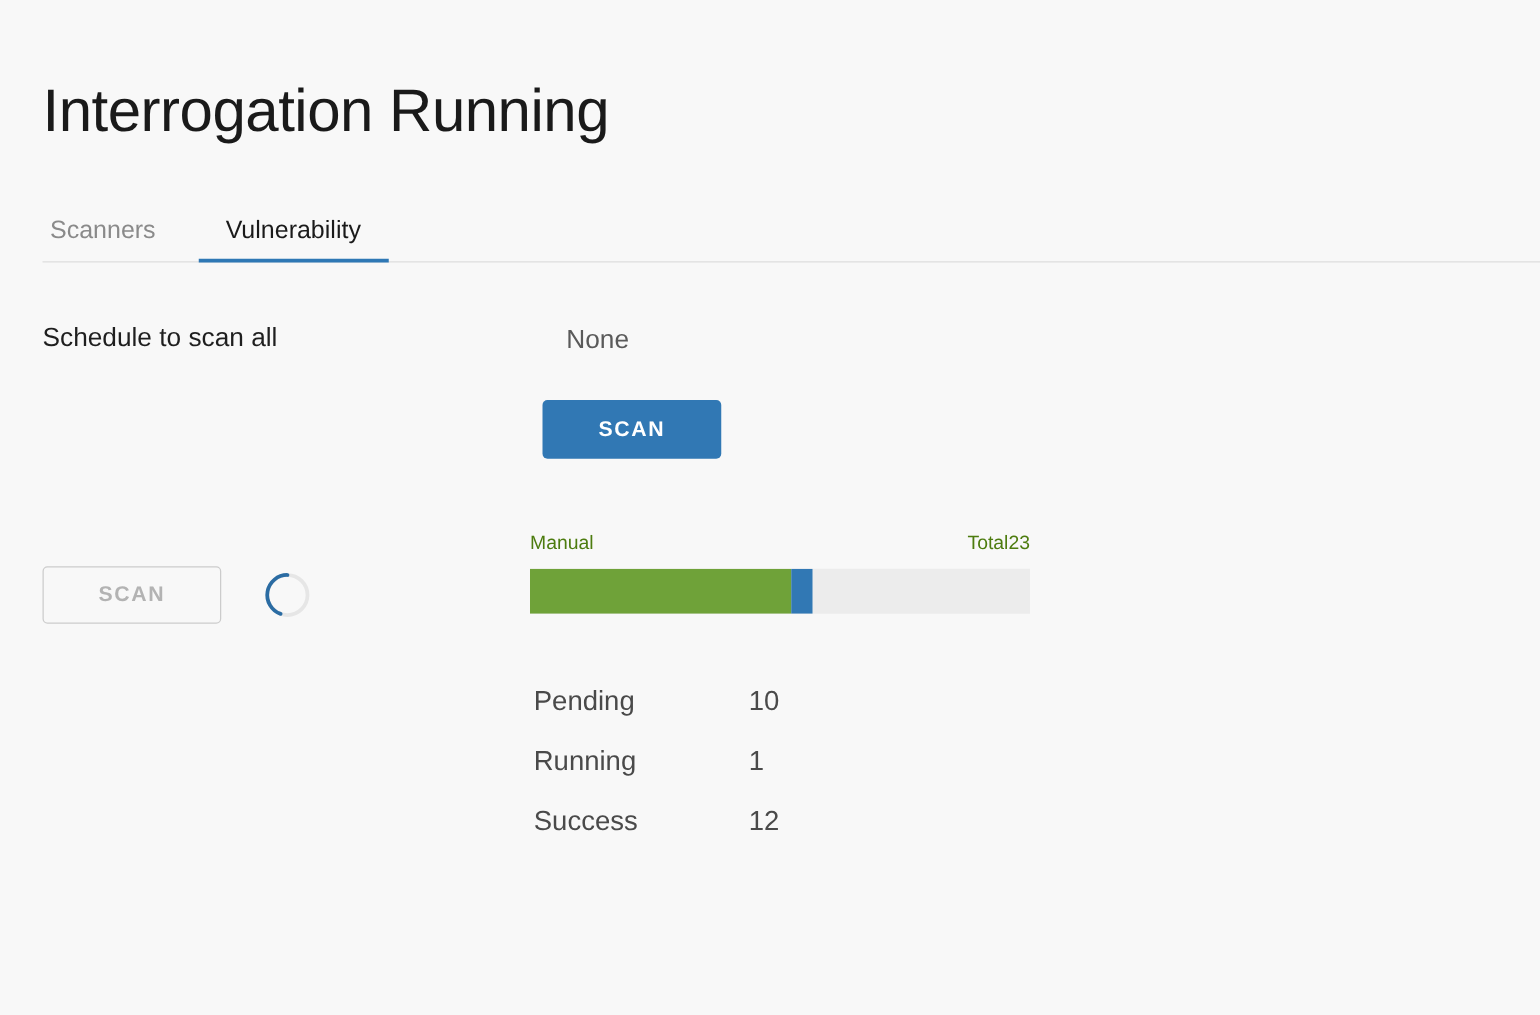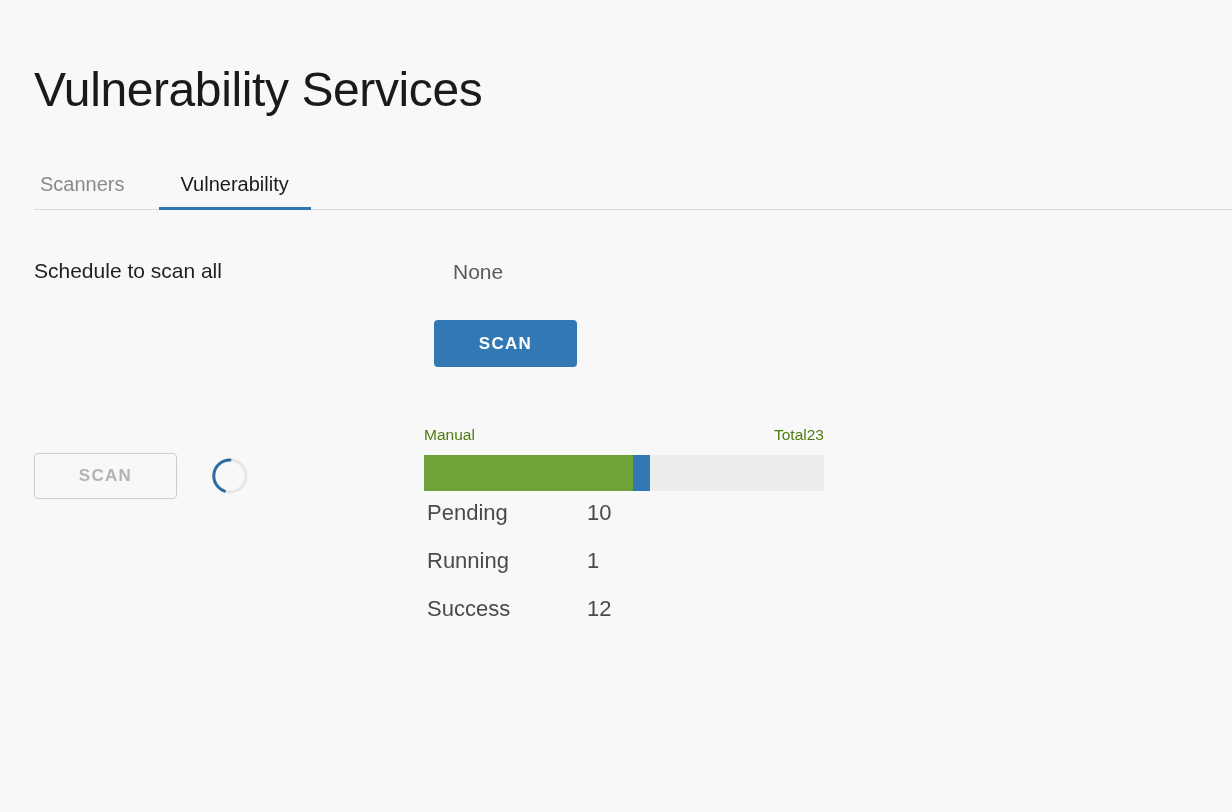--- a/index.html
+++ b/index.html
@@ -191,31 +191,33 @@
   .status-row {
     display: flex;
     align-items: baseline;
     height: 48px;
     font-size: 22px;
     color: #4a4a4a;
   }
   .status-name {
     width: 160px;
     white-space: nowrap;
+    margin-top: 48px;
   }
   .status-count {
     white-space: nowrap;
+    margin-left: 12px;
   }
 </style>
 </head>
 <body>
 
 <div class="page">
 
-  <h1 class="page-title">Vulnerability Services</h1>
+  <h1 class="page-title">Interrogation Running</h1>
 
   <div class="tabbar">
     <div class="tabbar-line"></div>
     <div class="tabs">
       <div class="tab">Scanners</div>
       <div class="tab active">Vulnerability</div>
     </div>
   </div>
 
   <div class="schedule-label">Schedule to scan all</div>

